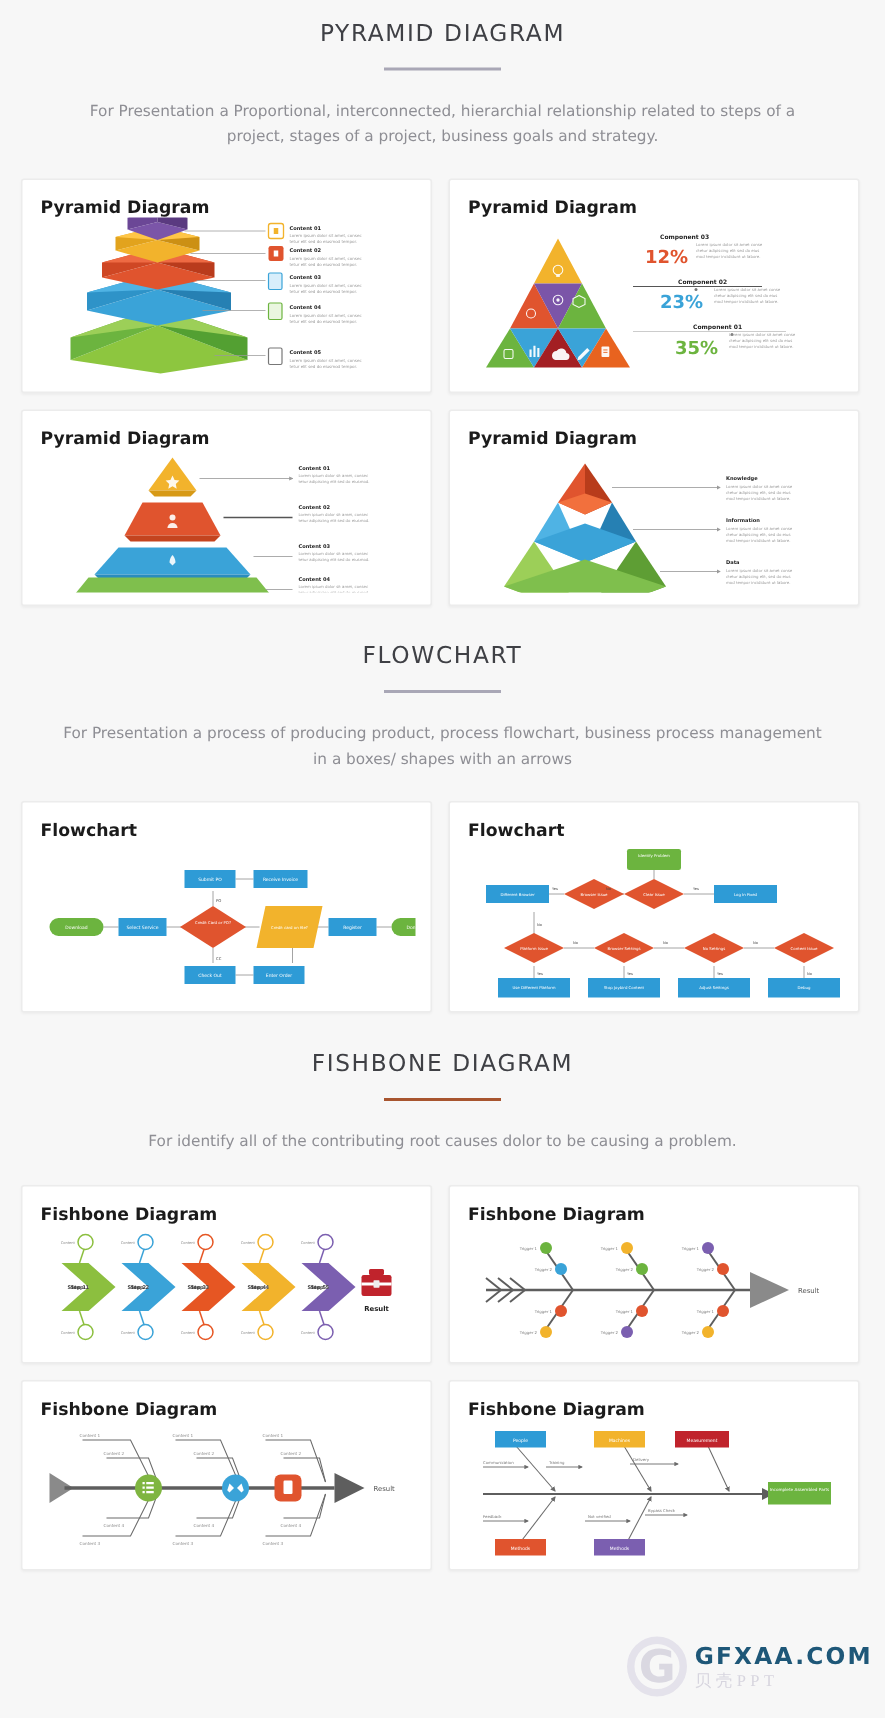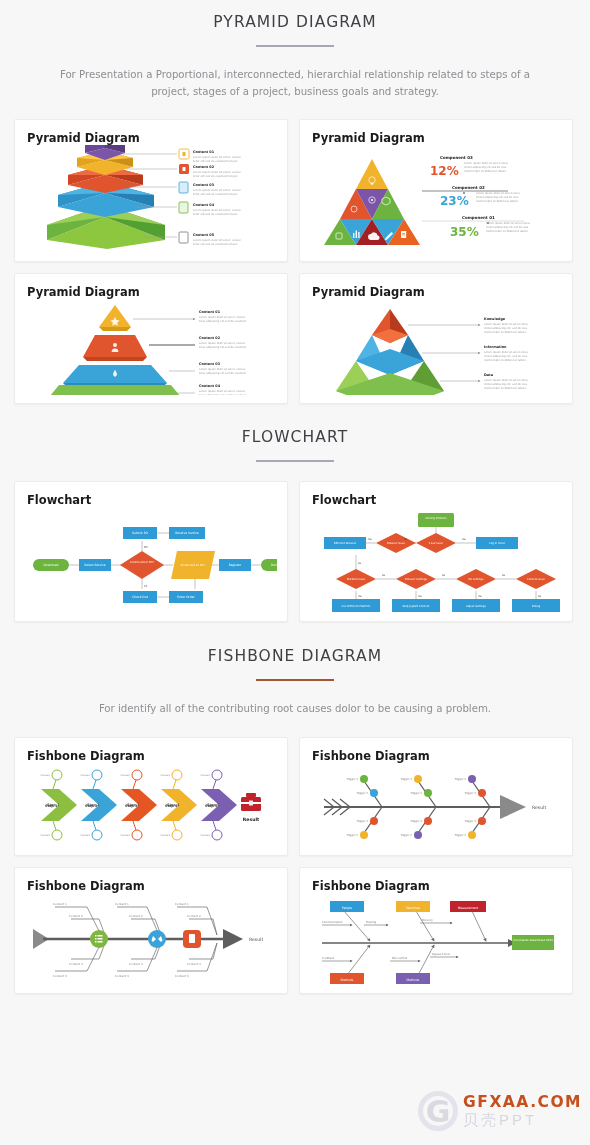--- a/index.html
+++ b/index.html
@@ -30,22 +30,22 @@
   }
   .card-title { font-size: 11.5px; font-weight: bold; color: #1b1b1b; font-family: "DejaVu Sans", sans-serif; }
   .stage { position: relative; width: 100%; }
   svg { display: block; }
   .wm { position: absolute; right: 8px; bottom: 14px; display: flex; align-items: center; gap: 5px; opacity: .92; }
   .wm-g {
     width: 40px; height: 40px; border-radius: 50%; border: 5px solid #e3e1ea;
     color: #d8d6e0; font-size: 30px; font-weight: bold; display: flex;
     align-items: center; justify-content: center; font-family: "DejaVu Sans", sans-serif;
   }
-  .wm-t1 { font-size: 15.5px; font-weight: bold; color: #c2410c; letter-spacing: 1.5px; font-family: "DejaVu Sans", sans-serif; }
-  .wm-t2 { font-size: 15px; color: #d5d3dd; letter-spacing: 3px; font-family: Liberation Sans, sans-serif; }
+  .wm-t1 { font-size: 15.5px; font-weight: bold; color: #0c4a6e; letter-spacing: 1.5px; font-family: "DejaVu Sans", sans-serif; }
+  .wm-t2 { font-size: 11px; color: #d5d3dd; letter-spacing: 3px; font-family: Liberation Serif, serif; }
 </style>
 </head>
 <body>
 
 <div class="section-head" style="padding-top:13px;">
   <div class="section-title">PYRAMID DIAGRAM</div>
   <div class="title-rule"></div>
   <div class="section-desc">For Presentation a Proportional, interconnected, hierarchial relationship related to steps of a project, stages of a project, business goals and strategy.</div>
 </div>
 
@@ -269,20 +269,21 @@
           <text x="172" y="90" font-size="2.6" fill="#999">mod tempor incididunt ut labore.</text>
         </g>
       </svg>
     </div>
   </div>
 </div>
 
 <div class="section-head" style="margin-top:24px;">
   <div class="section-title">FLOWCHART</div>
   <div class="title-rule"></div>
+  <div class="section-desc">For Presentation a process of producing product, process flowchart, business process management in a boxes/ shapes with an arrows</div>
 </div>
 
 <div class="grid">
   <div class="card">
     <div class="card-title">Flowchart</div>
     <div class="stage">
       <svg width="250" height="106" viewBox="0 0 250 106">
         <g stroke="#9a9a9a" stroke-width="0.6" fill="none">
           <path d="M42 58 L52 58"></path>
             <path d="M84 58 L96 58"></path>

